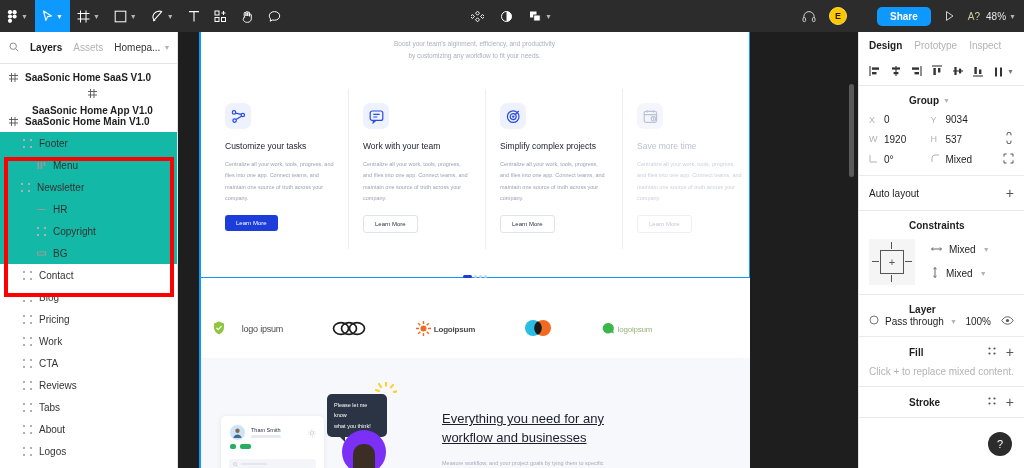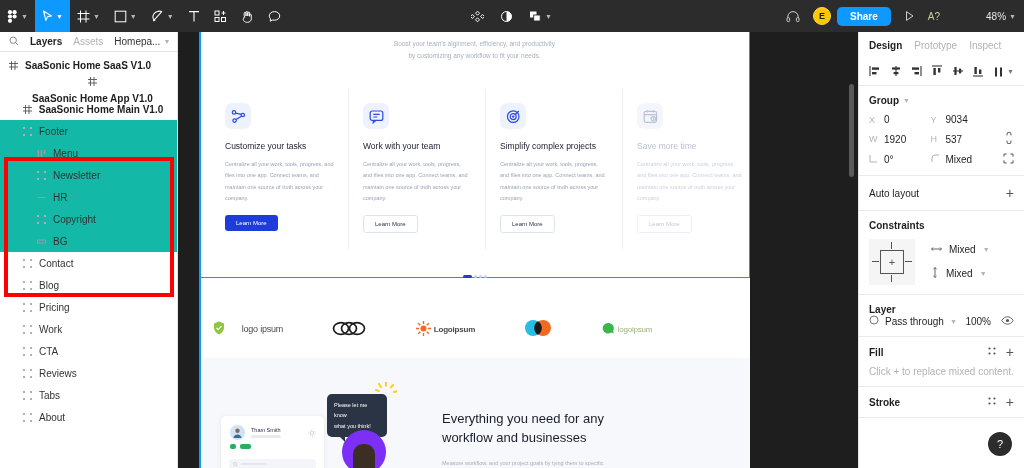--- a/index.html
+++ b/index.html
@@ -34,33 +34,33 @@
     display: flex; align-items: center; gap: 6px;
   }
   .avatar {
     width: 18px; height: 18px; border-radius: 50%;
     background: #ffc700; color: #1e1e1e; font-size: 9px; font-weight: bold;
     display: flex; align-items: center; justify-content: center;
     border: 1px solid #ffd84d;
   }
   .share-btn {
     background: #0d99ff; color: #fff; font-size: 10px; font-weight: bold;
-    border-radius: 5px; padding: 4px 13px; cursor: pointer;
+    border-radius: 5px; padding: 4px 13px; cursor: pointer; margin-left: 24px;
   }
   .tb-text { color: #e6e6e6; font-size: 10px; }
   .tb-text.dim { color: #cfcf9a; }
-  .zoom-box { display: flex; align-items: center; gap: 3px; color: #e6e6e6; font-size: 10px; cursor: pointer; margin-left: 40px; }
+  .zoom-box { display: flex; align-items: center; gap: 3px; color: #e6e6e6; font-size: 10px; cursor: pointer; }
 
   
   .left-panel {
     position: absolute; top: 32px; left: 0; width: 178px; height: 436px;
     background: #ffffff; border-right: 1px solid #e5e5e5;
   }
   .lp-tabs {
-    height: 20px; display: flex; align-items: center; gap: 11px;
+    height: 32px; display: flex; align-items: center; gap: 11px;
     padding: 0 9px; border-bottom: 1px solid #e5e5e5;
   }
   .lp-tab { font-size: 10px; color: #b3b3b3; cursor: pointer; }
   .lp-tab.active { color: #1e1e1e; font-weight: bold; }
   .page-sel {
     margin-left: auto; display: flex; align-items: center; gap: 3px;
     font-size: 10px; color: #333; cursor: pointer;
   }
   .layers { padding-top: 2px; }
   .layer-row {
@@ -179,39 +179,39 @@
   .person {
     position: absolute; left: 143px; top: 72px; width: 44px; height: 44px;
     border-radius: 50%; background: #7b2ff7; overflow: hidden;
   }
   .person:after {
     content:""; position:absolute; left:11px; top:14px; width:22px; height:30px;
     border-radius: 10px 10px 0 0; background: #3b2e25;
   }
   .spark { position: absolute; left: 176px; top: 24px; color: #ffcf33; font-size: 14px; }
   .lower-txt { position: absolute; left: 243px; top: 52px; width: 250px; }
-  .lower-txt h2 { font-size: 13px; color: #1b1f2b; font-weight: normal; line-height: 1.45; }
+  .lower-txt h2 { font-size: 13px; color: #1b1f2b; font-weight: normal; line-height: 1.45; text-decoration: underline; }
   .lower-txt p { margin-top: 10px; font-size: 5.5px; color: #a3abbb; line-height: 2.1; }
 
   
   .right-panel {
     position: absolute; top: 32px; right: 0; width: 166px; height: 436px;
     background: #ffffff; border-left: 1px solid #e5e5e5;
   }
   .rp-tabs {
     height: 26px; display: flex; align-items: center; gap: 12px; padding: 0 10px;
   }
   .rp-tab { font-size: 10px; color: #b3b3b3; cursor: pointer; }
   .rp-tab.active { color: #1e1e1e; font-weight: bold; }
   .rp-align {
     height: 28px; display: flex; align-items: center; justify-content: space-between;
     padding: 0 10px; border-bottom: 1px solid #eaeaea; color: #333;
   }
   .rp-sec { padding: 9px 10px; border-bottom: 1px solid #eaeaea; }
-  .rp-title { font-size: 10px; color: #1e1e1e; font-weight: bold; display: flex; align-items: center; gap: 4px; }
+  .rp-title { font-size: 10px; color: #1e1e1e; font-weight: bold; display: flex; align-items: center; gap: 4px; margin-left: 40px; }
   .rp-head-row { display: flex; align-items: center; justify-content: space-between; }
   .rp-icons { display: flex; align-items: center; gap: 9px; color: #555; }
   .field-grid { display: grid; grid-template-columns: 1fr 1fr 22px; row-gap: 7px; margin-top: 8px; align-items: center; }
   .field { display: flex; align-items: center; gap: 6px; font-size: 10px; color: #1e1e1e; cursor: text; }
   .field .lab { color: #b3b3b3; width: 9px; display: inline-block; font-size: 9px; }
   .rp-row {
     display: flex; align-items: center; justify-content: space-between;
     font-size: 10px; color: #1e1e1e;
   }
   .cons-wrap { display: flex; align-items: center; gap: 16px; margin-top: 8px; }
@@ -379,21 +379,21 @@
         <div class="layer-row root" style="padding-left: 8px; flex-direction: column;">
           <span class="licon">
             <svg width="9" height="9" viewBox="0 0 9 9">
               <g stroke="#555" stroke-width=".9">
                 <path d="M2.5 0v9M6 0v9M0 2.5h9M0 6h9"></path>
               </g>
             </svg>
           </span>
           <span>SaaSonic Home App V1.0</span>
         </div>
-        <div class="layer-row root" style="padding-left: 8px; justify-content: center;">
+        <div class="layer-row root" style="padding-left: 8px;">
           <span class="licon">
             <svg width="9" height="9" viewBox="0 0 9 9">
               <g stroke="#555" stroke-width=".9">
                 <path d="M2.5 0v9M6 0v9M0 2.5h9M0 6h9"></path>
               </g>
             </svg>
           </span>
           <span>SaaSonic Home Main V1.0</span>
         </div>
         <div class="layer-row sel" style="padding-left: 22px;">
@@ -414,44 +414,44 @@
             <svg width="9" height="9" viewBox="0 0 9 9">
               <g fill="#9b9b9b">
                 <rect x="0.5" y="1" width="1.6" height="7"></rect>
                 <rect x="3.6" y="1" width="1.6" height="7"></rect>
                 <rect x="6.7" y="1" width="1.6" height="4"></rect>
               </g>
             </svg>
           </span>
           <span>Menu</span>
         </div>
+        <div class="layer-row sel" style="padding-left: 20px;">
+          <span class="licon">
+            <svg width="9" height="9" viewBox="0 0 9 9">
+              <g fill="#b0b0b0">
+                <rect x="0" y="0" width="2" height="2"></rect>
+                <rect x="7" y="0" width="2" height="2"></rect>
+                <rect x="0" y="7" width="2" height="2"></rect>
+                <rect x="7" y="7" width="2" height="2"></rect>
+              </g>
+            </svg>
+          </span>
+          <span>Newsletter</span>
+        </div>
         <div class="layer-row sel" style="padding-left: 36px;">
           <span class="licon">
             <svg width="9" height="9" viewBox="0 0 9 9">
-              <g fill="#b0b0b0">
-                <rect x="0" y="0" width="2" height="2"></rect>
-                <rect x="7" y="0" width="2" height="2"></rect>
-                <rect x="0" y="7" width="2" height="2"></rect>
-                <rect x="7" y="7" width="2" height="2"></rect>
-              </g>
-            </svg>
-          </span>
-          <span>Newsletter</span>
+              <path d="M0.5 4.5h8" stroke="#9b9b9b" stroke-width="1.1"></path>
+            </svg>
+          </span>
+          <span>HR</span>
         </div>
         <div class="layer-row sel" style="padding-left: 36px;">
           <span class="licon">
             <svg width="9" height="9" viewBox="0 0 9 9">
-              <path d="M0.5 4.5h8" stroke="#9b9b9b" stroke-width="1.1"></path>
-            </svg>
-          </span>
-          <span>HR</span>
-        </div>
-        <div class="layer-row sel" style="padding-left: 36px;">
-          <span class="licon">
-            <svg width="9" height="9" viewBox="0 0 9 9">
               <g fill="#b0b0b0">
                 <rect x="0" y="0" width="2" height="2"></rect>
                 <rect x="7" y="0" width="2" height="2"></rect>
                 <rect x="0" y="7" width="2" height="2"></rect>
                 <rect x="7" y="7" width="2" height="2"></rect>
               </g>
             </svg>
           </span>
           <span>Copyright</span>
         </div>
@@ -559,20 +559,33 @@
             <svg width="9" height="9" viewBox="0 0 9 9">
               <g fill="#b0b0b0">
                 <rect x="0" y="0" width="2" height="2"></rect>
                 <rect x="7" y="0" width="2" height="2"></rect>
                 <rect x="0" y="7" width="2" height="2"></rect>
                 <rect x="7" y="7" width="2" height="2"></rect>
               </g>
             </svg>
           </span>
           <span>About</span>
+        </div>
+        <div class="layer-row" style="padding-left: 22px;">
+          <span class="licon">
+            <svg width="9" height="9" viewBox="0 0 9 9">
+              <g fill="#b0b0b0">
+                <rect x="0" y="0" width="2" height="2"></rect>
+                <rect x="7" y="0" width="2" height="2"></rect>
+                <rect x="0" y="7" width="2" height="2"></rect>
+                <rect x="7" y="7" width="2" height="2"></rect>
+              </g>
+            </svg>
+          </span>
+          <span>Logos</span>
         </div>
       </div>
     <div class="redbox"></div>
   </div>
 
   <div class="canvas">
     <div class="frame">
 
       <div class="subtitle">
         <div>Boost your team's alginment, efficiency, and productivity</div>

